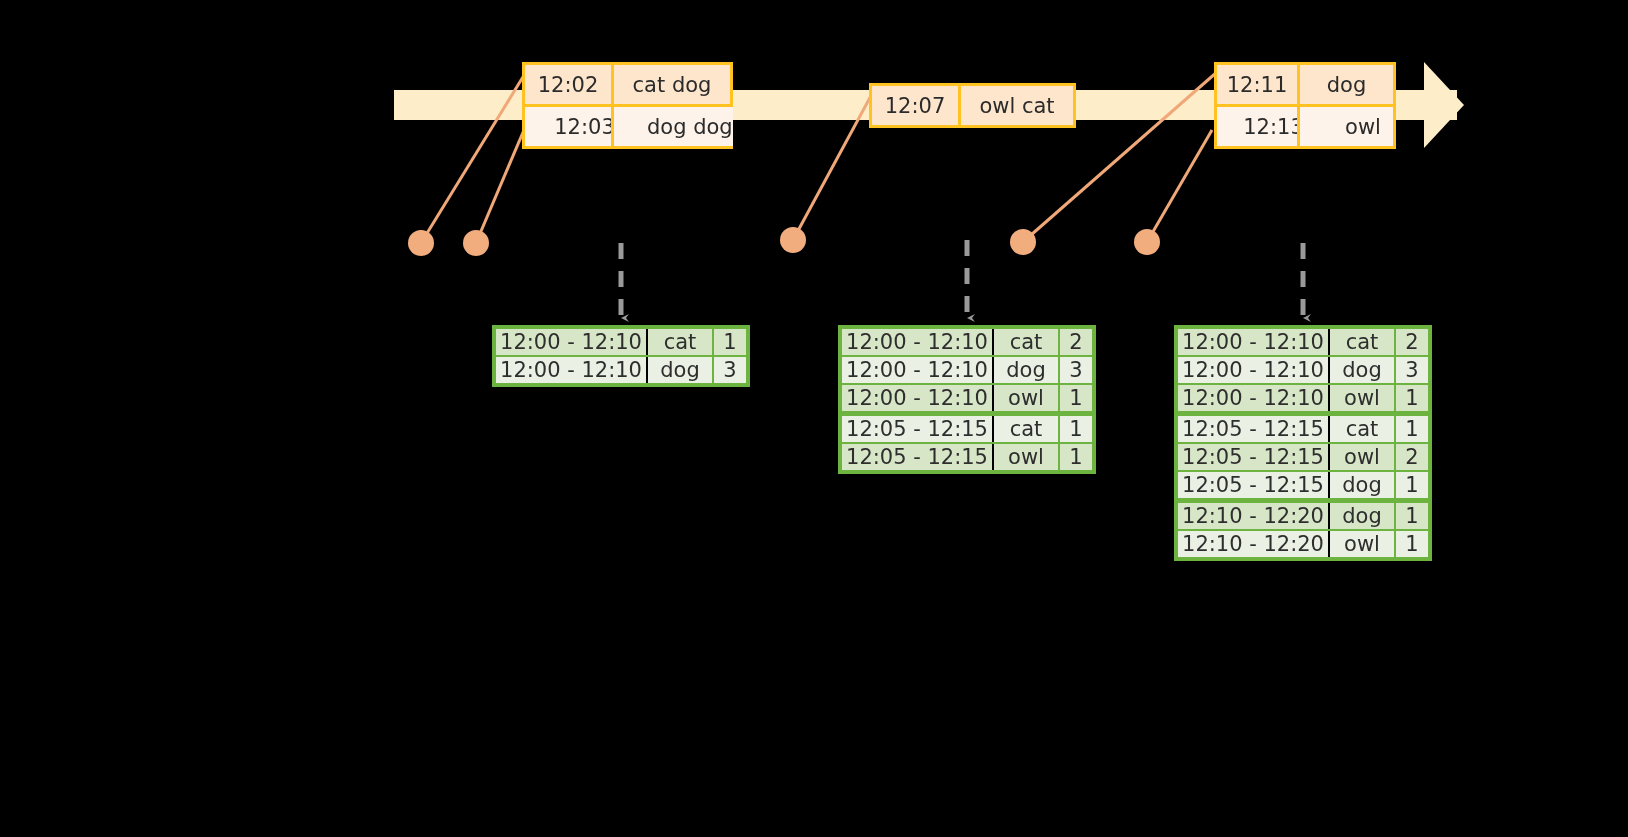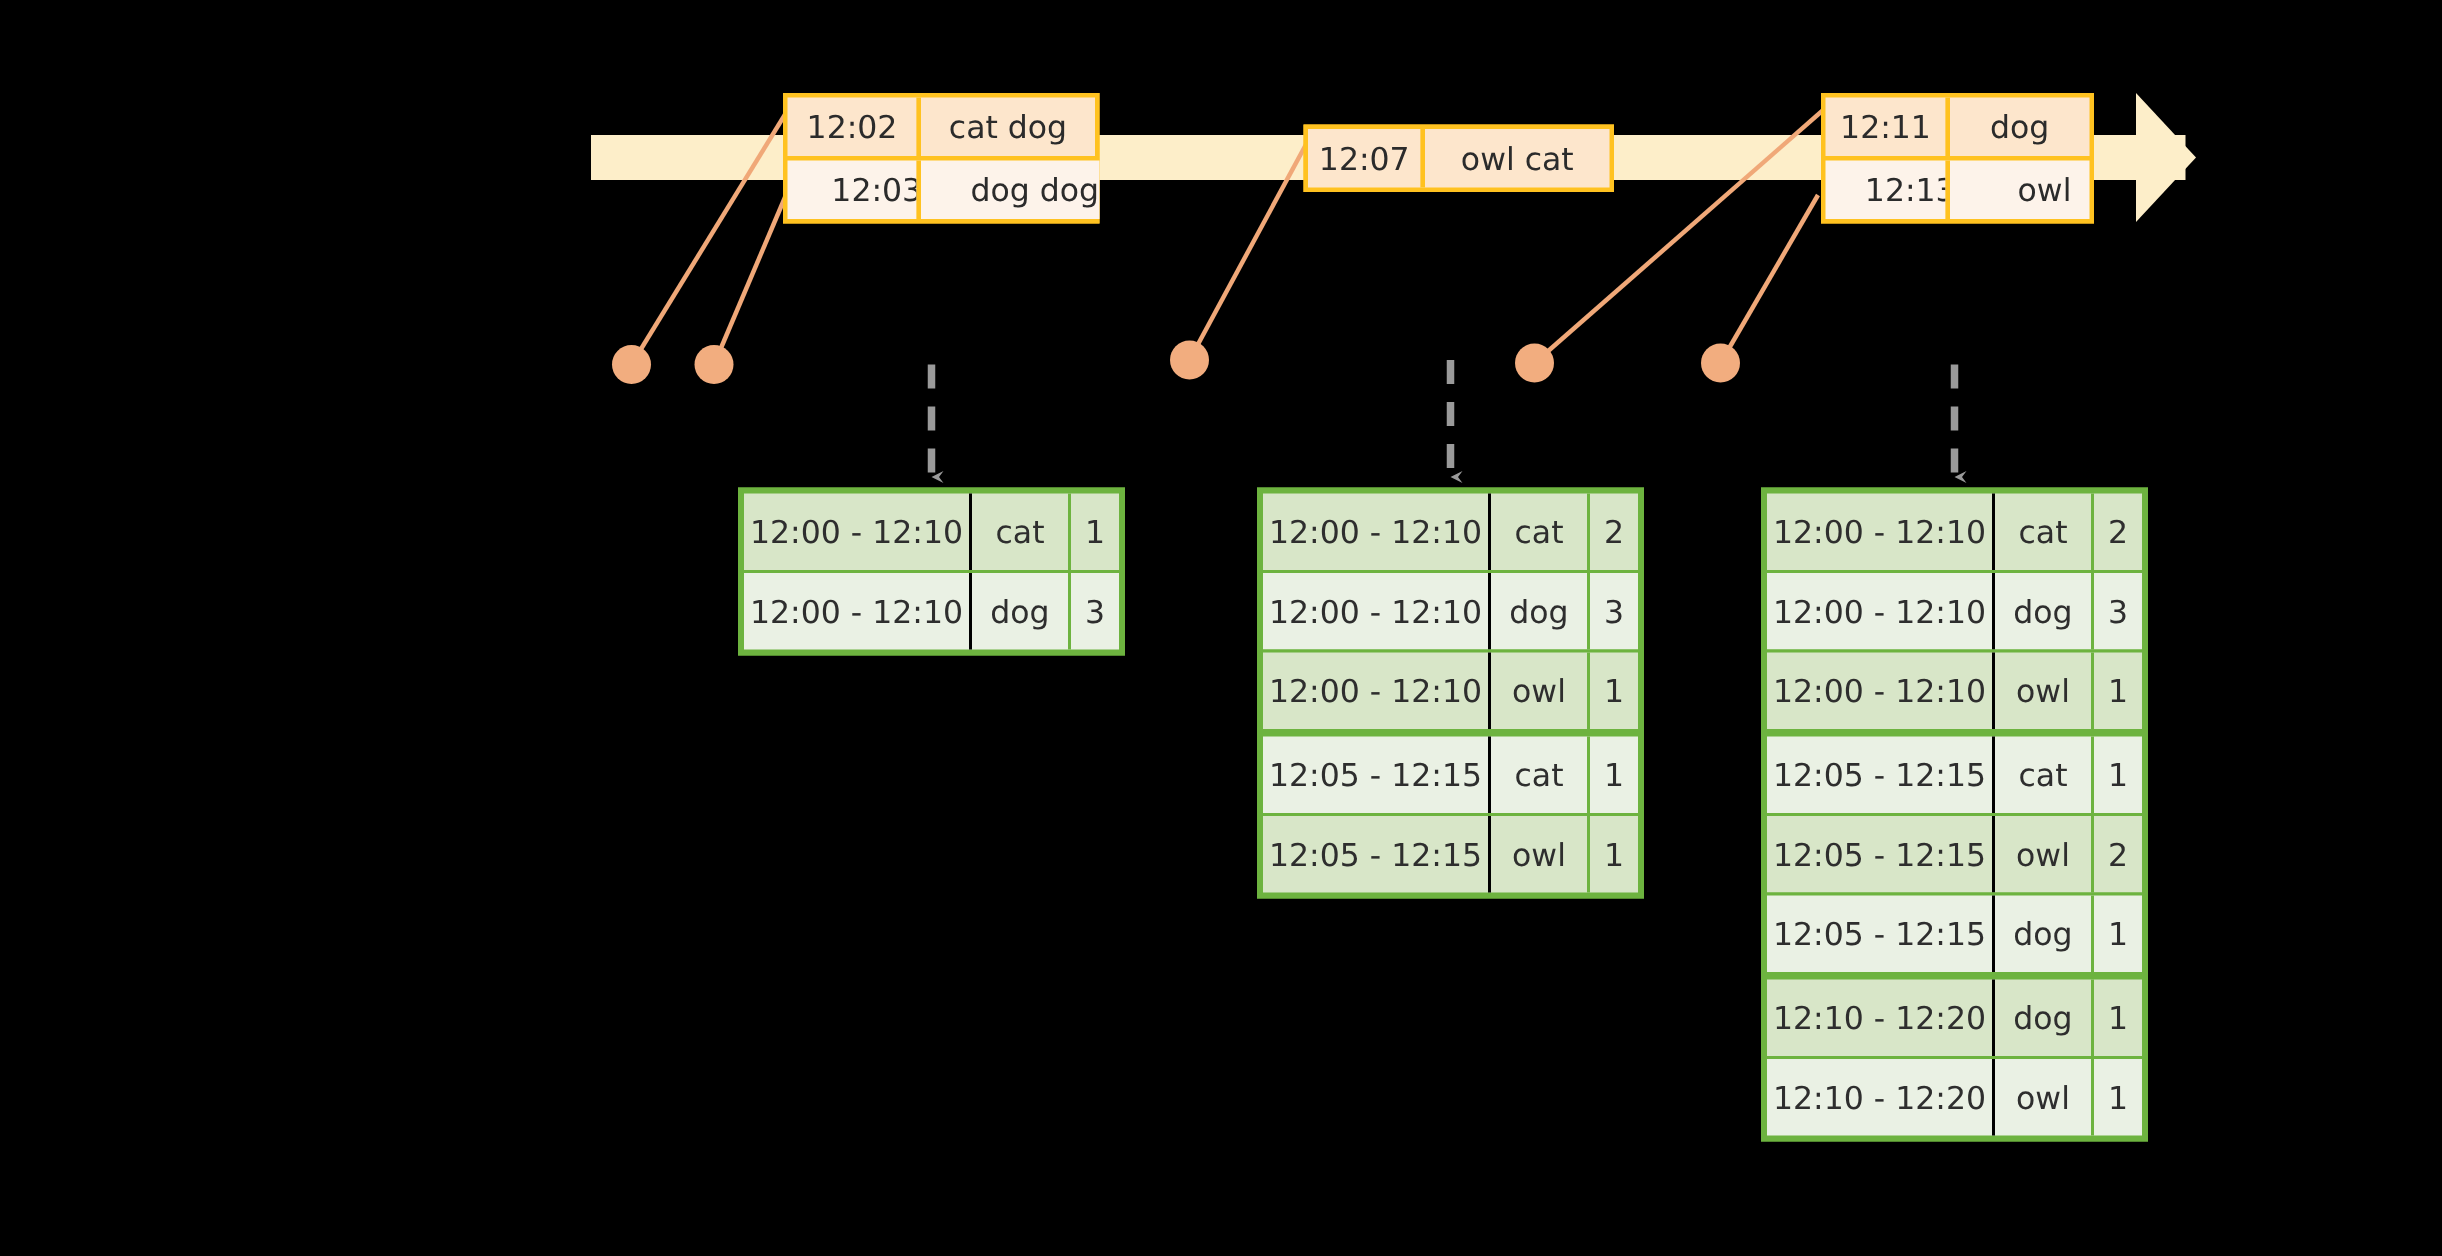--- a/index.html
+++ b/index.html
@@ -76,37 +76,37 @@
     white-space: nowrap;
   }
   .event-cell.time { width: 86px; }
   .event-cell.words { flex: 1 1 auto; border-left: 3px solid #ffc220; }
   .shade-a .event-cell { background: #fde6cc; }
   .shade-b .event-cell { background: #fdf3ea; padding-left: 33px; }
 
   #event-box-1 { left: 522px; top: 62px;  width: 211px; }
   #event-box-2 { left: 869px; top: 83px;  width: 207px; }
   #event-box-3 { left: 1214px; top: 62px; width: 182px; }
-  #event-box-2 .event-cell.time { width: 75px; }
+  #event-box-2 .event-cell.time { width: 86px; }
   #event-box-3 .event-cell.time { width: 80px; }
 
   
   .result-table {
     position: absolute;
     border: 4px solid #6db33f;
     box-sizing: border-box;
     background: #6db33f;
     display: flex;
     flex-direction: column;
     z-index: 4;
   }
   .result-row {
     display: flex;
     flex-direction: row;
-    height: 51px;
+    height: 26px;
   }
   .result-row + .result-row { border-top: 2px solid #6db33f; }
   .result-row.group-start { border-top: 5px solid #6db33f; }
   .result-cell {
     display: flex;
     align-items: center;
     justify-content: center;
     font-size: 21px;
     color: #2e2e2e;
     box-sizing: border-box;

